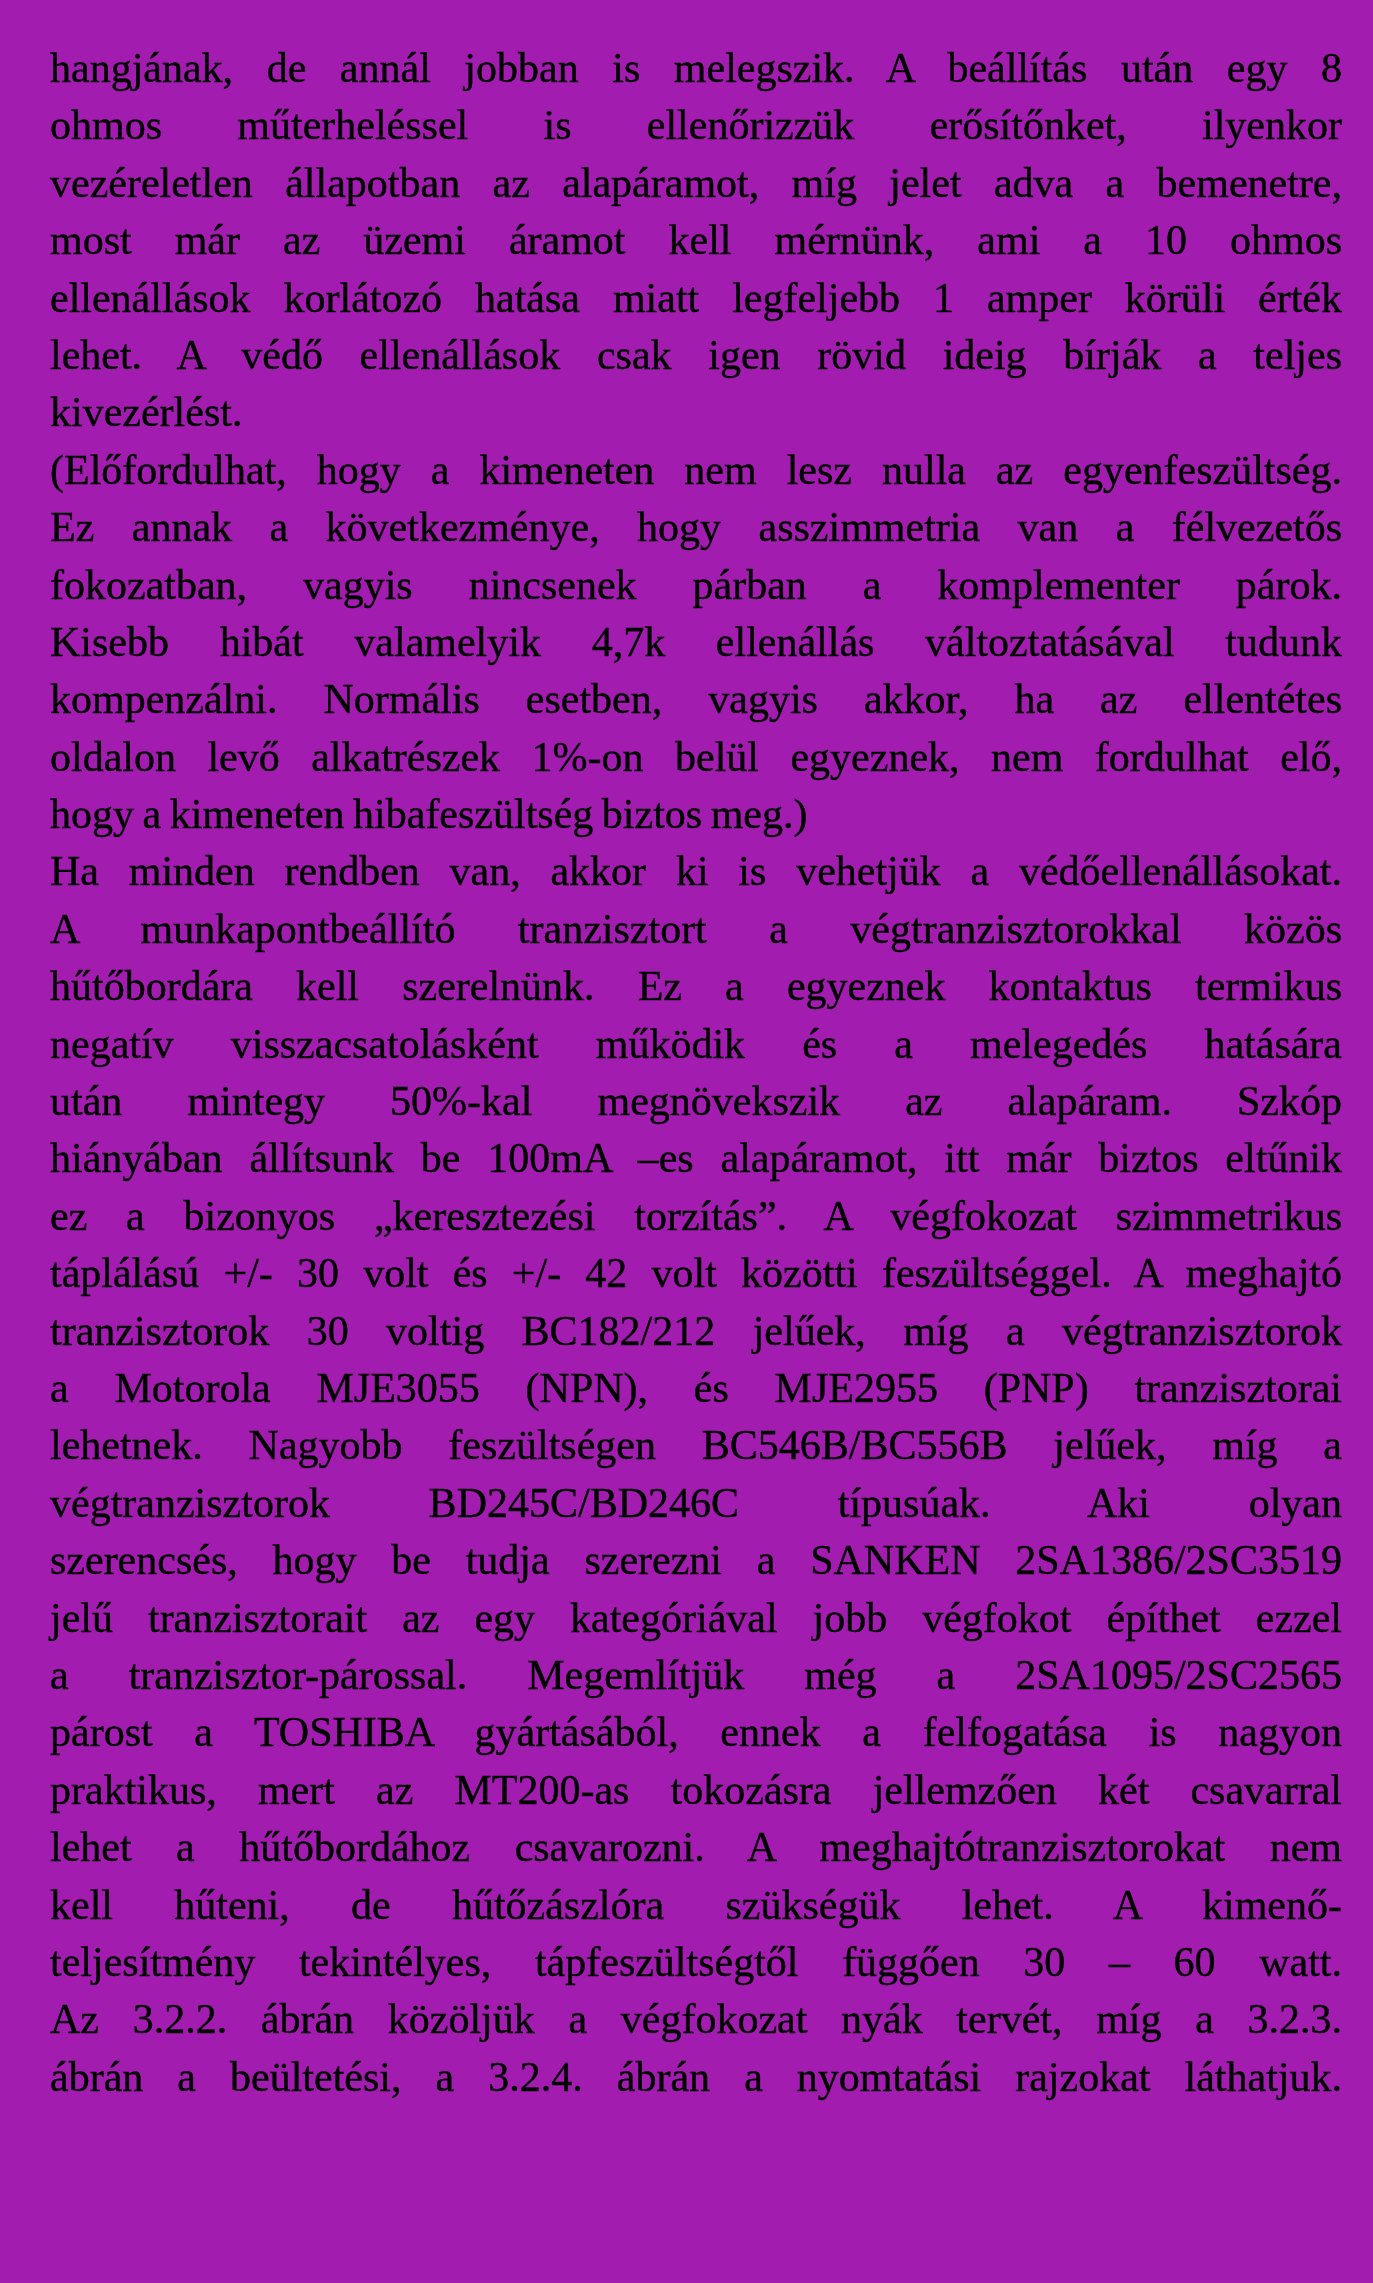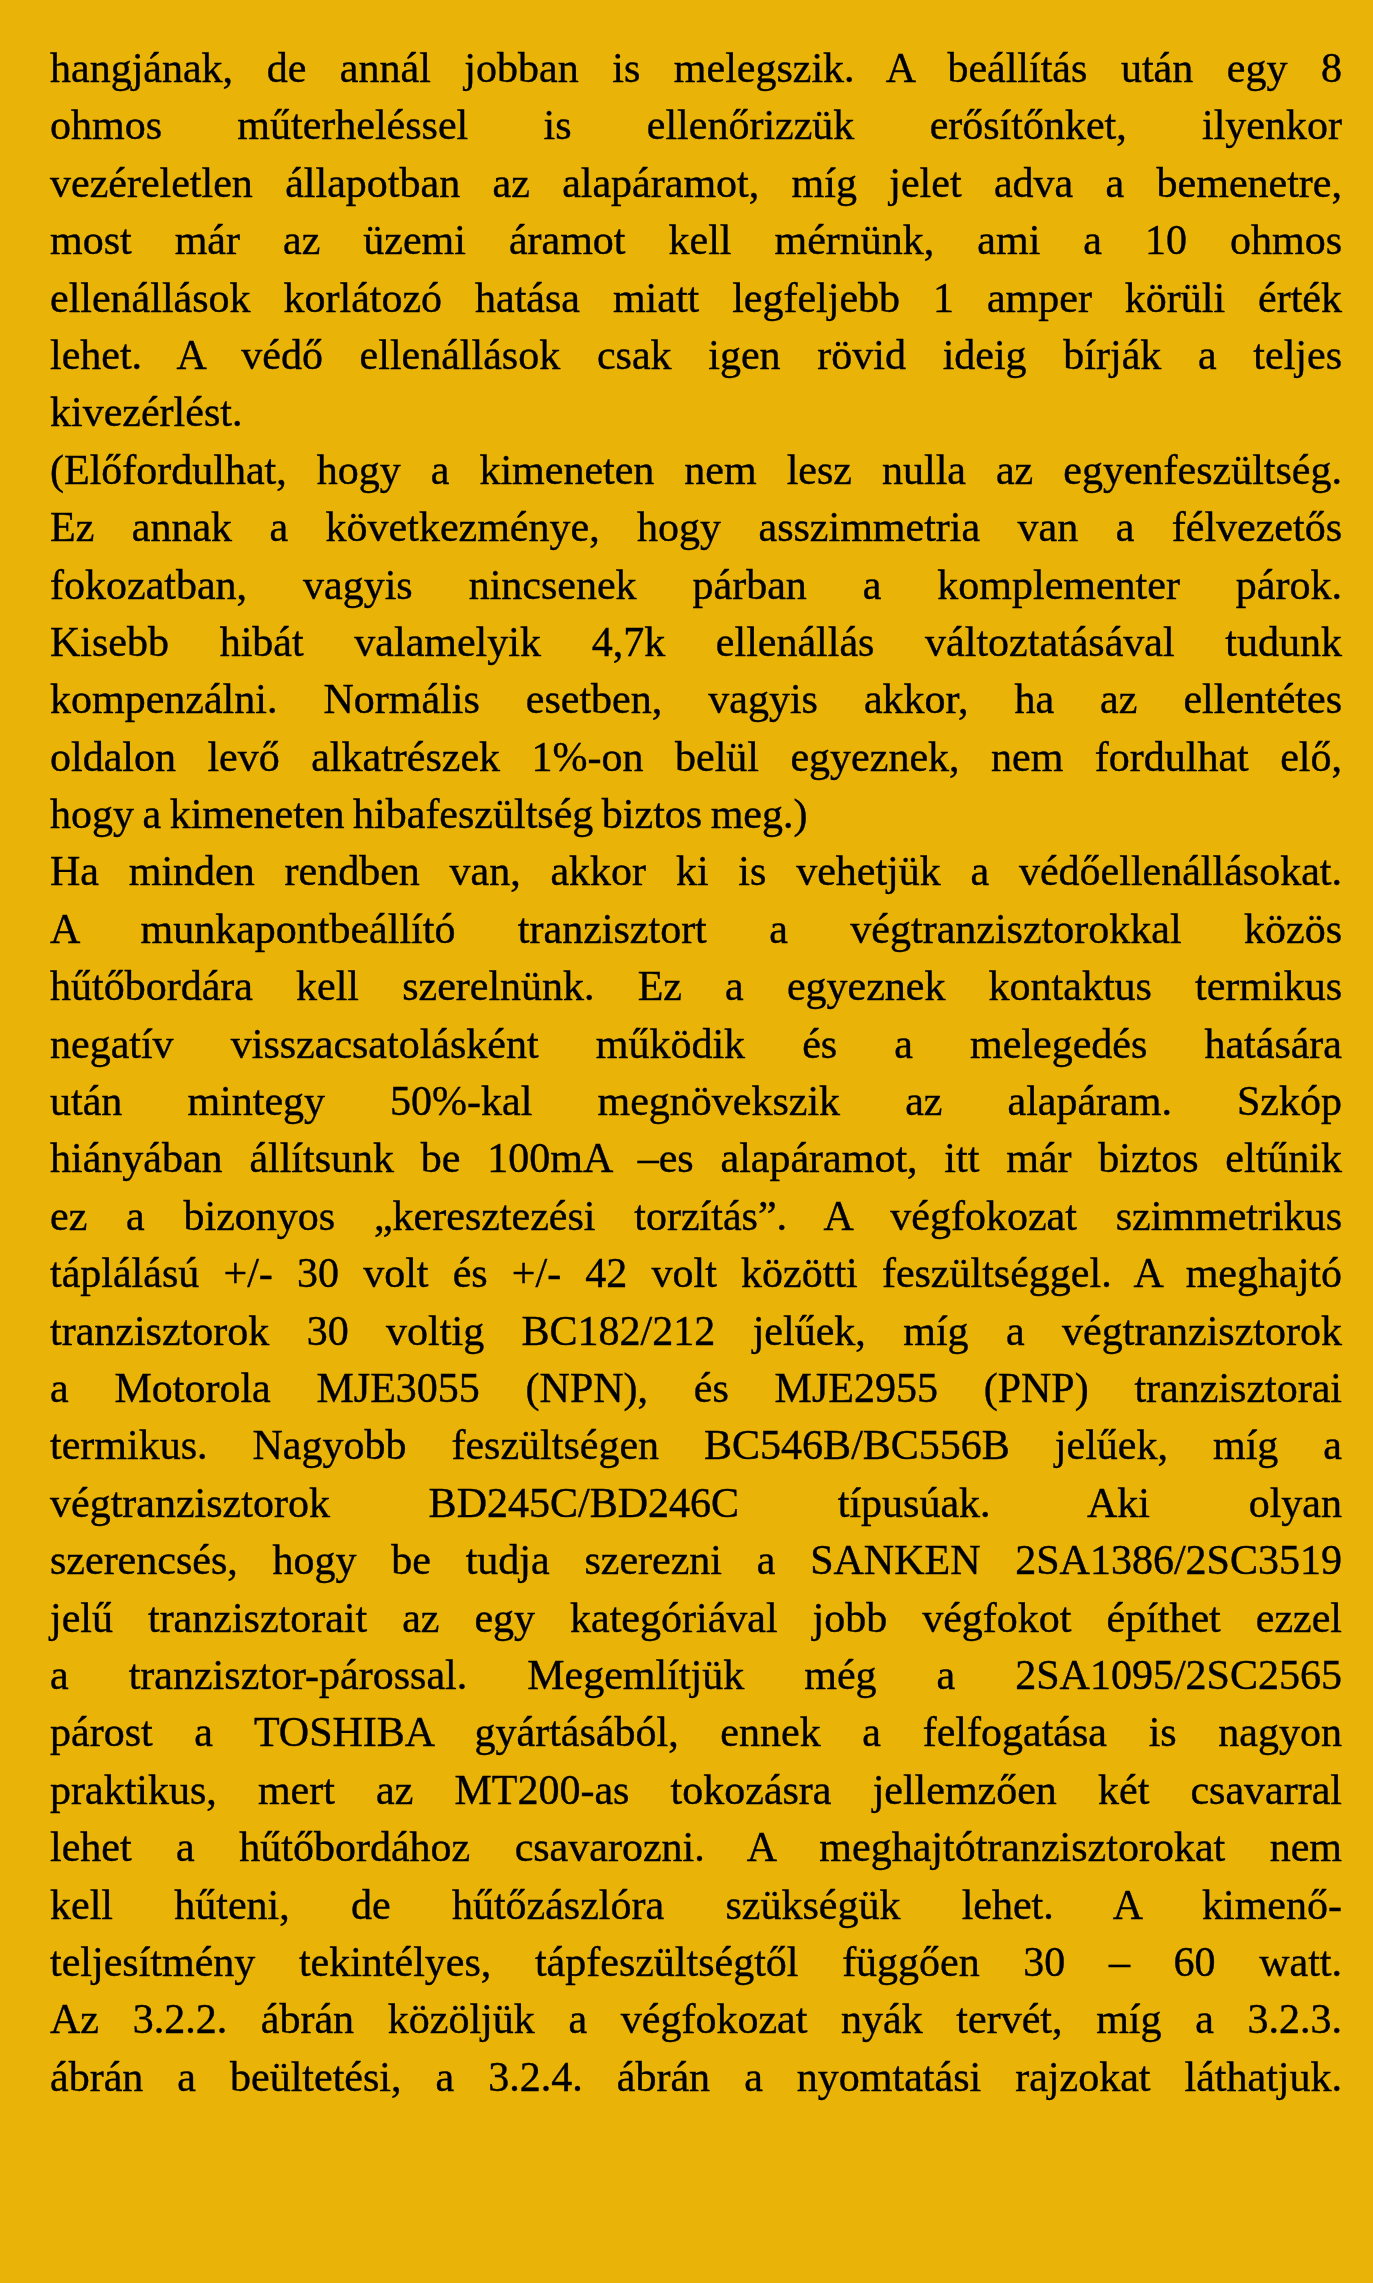--- a/index.html
+++ b/index.html
@@ -9,21 +9,21 @@
   }
   body {
     width: 1373px;
     height: 2283px;
     position: relative;
     overflow: hidden;
   }
   .page {
     position: absolute;
     inset: 0;
-    background: #eab308;
+    background: #a21caf;
   }
   .text-column {
     position: absolute;
     left: 50px;
     top: 40px;
     width: 1292px;
   }
   .paragraph {
     margin: 0;
     padding: 0;
@@ -74,21 +74,21 @@
         <div class="line">Ha minden rendben van, akkor ki is vehetjük a védőellenállásokat.</div>
         <div class="line">A munkapontbeállító tranzisztort a végtranzisztorokkal közös</div>
         <div class="line">hűtőbordára kell szerelnünk. Ez a egyeznek kontaktus termikus</div>
         <div class="line">negatív visszacsatolásként működik és a melegedés hatására</div>
         <div class="line">után mintegy 50%-kal megnövekszik az alapáram. Szkóp</div>
         <div class="line">hiányában állítsunk be 100mA –es alapáramot, itt már biztos eltűnik</div>
         <div class="line">ez a bizonyos „keresztezési torzítás”. A végfokozat szimmetrikus</div>
         <div class="line">táplálású +/- 30 volt és +/- 42 volt közötti feszültséggel. A meghajtó</div>
         <div class="line">tranzisztorok 30 voltig BC182/212 jelűek, míg a végtranzisztorok</div>
         <div class="line">a Motorola MJE3055 (NPN), és MJE2955 (PNP) tranzisztorai</div>
-        <div class="line">termikus. Nagyobb feszültségen BC546B/BC556B jelűek, míg a</div>
+        <div class="line">lehetnek. Nagyobb feszültségen BC546B/BC556B jelűek, míg a</div>
         <div class="line">végtranzisztorok BD245C/BD246C típusúak. Aki olyan</div>
         <div class="line">szerencsés, hogy be tudja szerezni a SANKEN 2SA1386/2SC3519</div>
         <div class="line">jelű tranzisztorait az egy kategóriával jobb végfokot építhet ezzel</div>
         <div class="line">a tranzisztor-párossal. Megemlítjük még a 2SA1095/2SC2565</div>
         <div class="line">párost a TOSHIBA gyártásából, ennek a felfogatása is nagyon</div>
         <div class="line">praktikus, mert az MT200-as tokozásra jellemzően két csavarral</div>
         <div class="line">lehet a hűtőbordához csavarozni. A meghajtótranzisztorokat nem</div>
         <div class="line">kell hűteni, de hűtőzászlóra szükségük lehet. A kimenő-</div>
         <div class="line">teljesítmény tekintélyes, tápfeszültségtől függően 30 – 60 watt.</div>
       </div>

